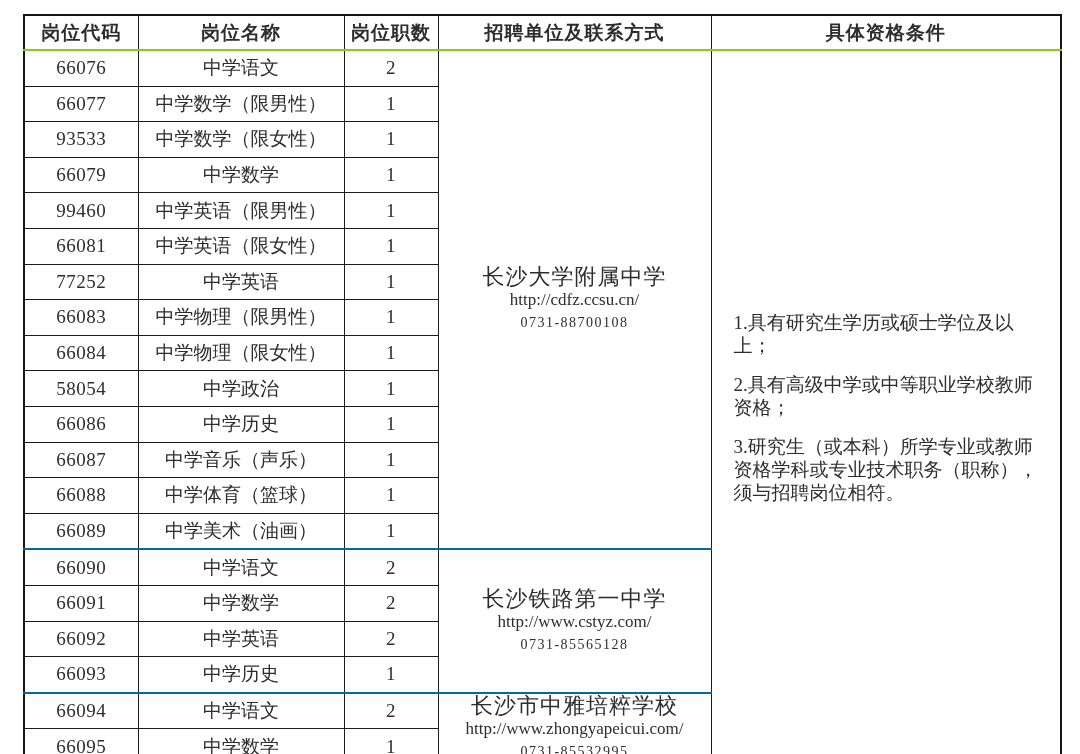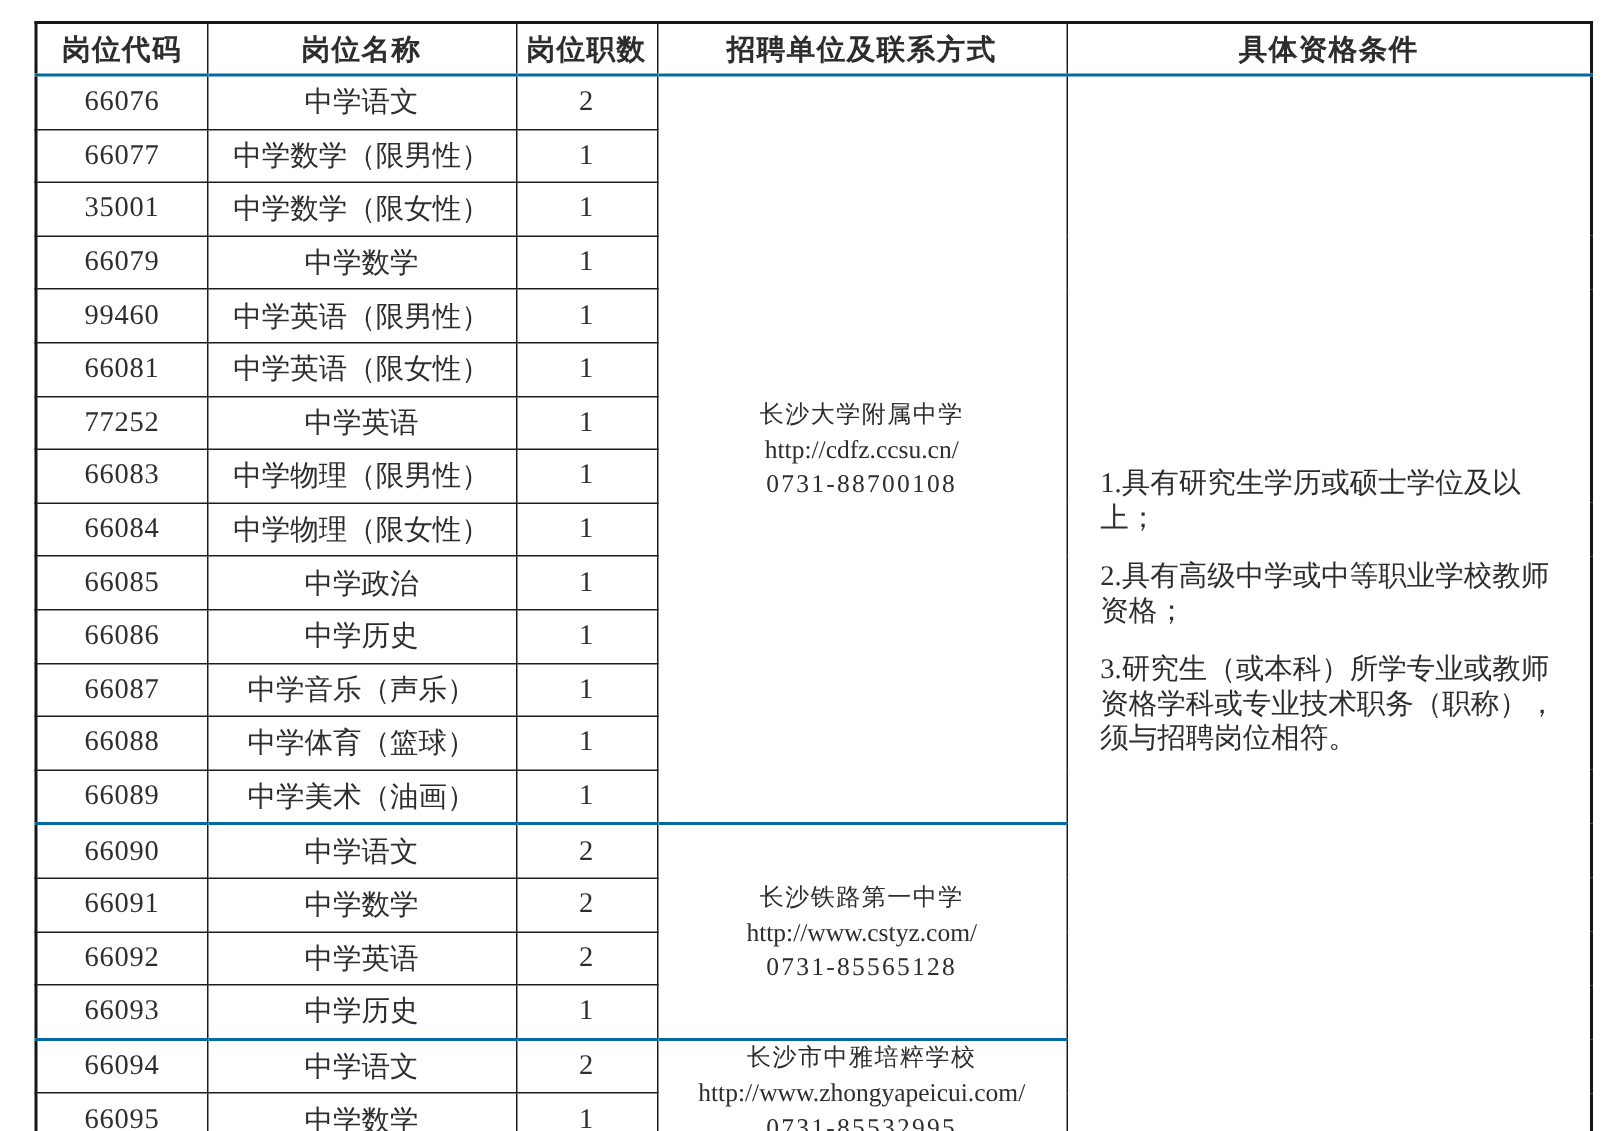--- a/index.html
+++ b/index.html
@@ -27,47 +27,47 @@
     border: 1px solid #1c1c1c;
     text-align: center;
     vertical-align: middle;
     padding: 0;
     overflow: hidden;
   }
   thead th {
     height: 33px;
     font-weight: bold;
     font-size: 19px;
-    border-bottom: 2px solid #0369a1;
+    border-bottom: 2px solid #84cc16;
     letter-spacing: 1px;
   }
   tbody td {
     height: 34.6px;
     font-size: 19px;
   }
   tr.group-start td {
     border-top: 2px solid #0369a1;
   }
   td.cell-code, td.cell-count {
     letter-spacing: 0.5px;
   }
   td.unit-cell {
     line-height: 23px;
     vertical-align: middle;
   }
   .unit-name {
-    font-size: 16px;
+    font-size: 22px;
     letter-spacing: 1px;
   }
   .unit-url {
     font-size: 17px;
     font-family: Liberation Serif, serif;
   }
   .unit-phone {
-    font-size: 17px;
+    font-size: 14px;
     letter-spacing: 1.5px;
   }
   td.qual-cell {
     text-align: left;
     vertical-align: middle;
     padding: 4px 6px;
   }
   td.qual-cell p {
     margin: 16px;
     font-size: 19px;
@@ -111,21 +111,21 @@
             <p>2.具有高级中学或中等职业学校教师资格；</p>
             <p>3.研究生（或本科）所学专业或教师资格学科或专业技术职务（职称），须与招聘岗位相符。</p>
           </td>
         </tr>
         <tr>
           <td class="cell-code">66077</td>
           <td class="cell-name">中学数学（限男性）</td>
           <td class="cell-count">1</td>
         </tr>
         <tr>
-          <td class="cell-code">35001</td>
+          <td class="cell-code">93533</td>
           <td class="cell-name">中学数学（限女性）</td>
           <td class="cell-count">1</td>
         </tr>
         <tr>
           <td class="cell-code">66079</td>
           <td class="cell-name">中学数学</td>
           <td class="cell-count">1</td>
         </tr>
         <tr>
           <td class="cell-code">99460</td>
@@ -146,21 +146,21 @@
           <td class="cell-code">66083</td>
           <td class="cell-name">中学物理（限男性）</td>
           <td class="cell-count">1</td>
         </tr>
         <tr>
           <td class="cell-code">66084</td>
           <td class="cell-name">中学物理（限女性）</td>
           <td class="cell-count">1</td>
         </tr>
         <tr>
-          <td class="cell-code">66085</td>
+          <td class="cell-code">58054</td>
           <td class="cell-name">中学政治</td>
           <td class="cell-count">1</td>
         </tr>
         <tr>
           <td class="cell-code">66086</td>
           <td class="cell-name">中学历史</td>
           <td class="cell-count">1</td>
         </tr>
         <tr>
           <td class="cell-code">66087</td>

